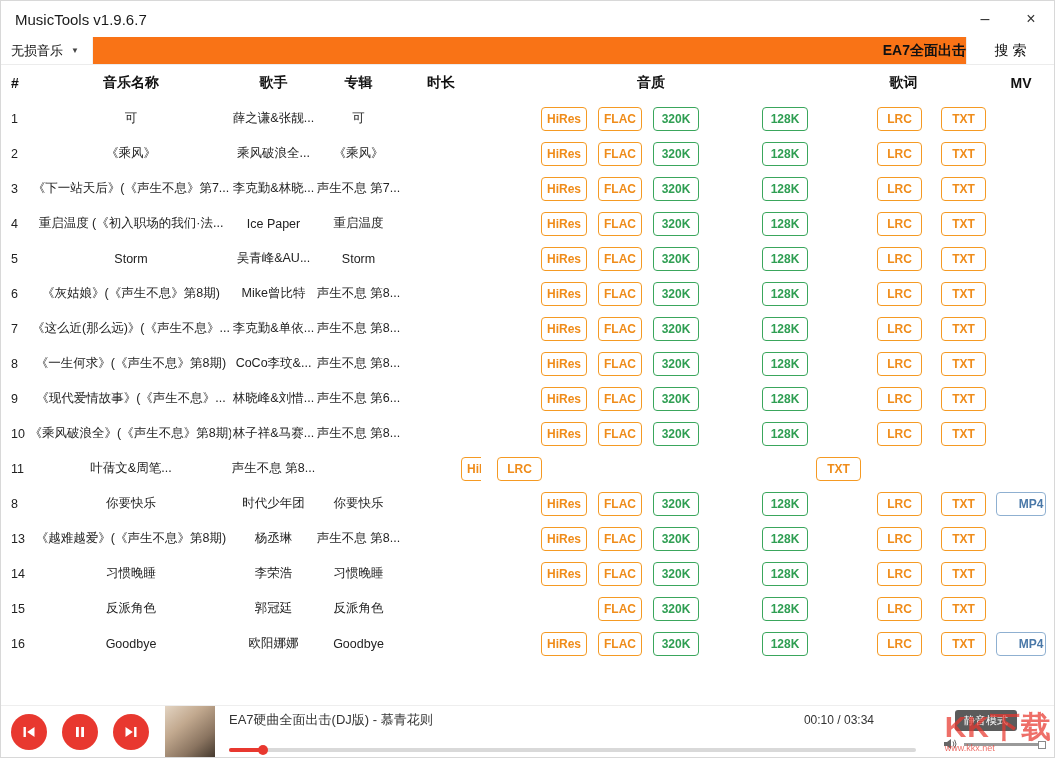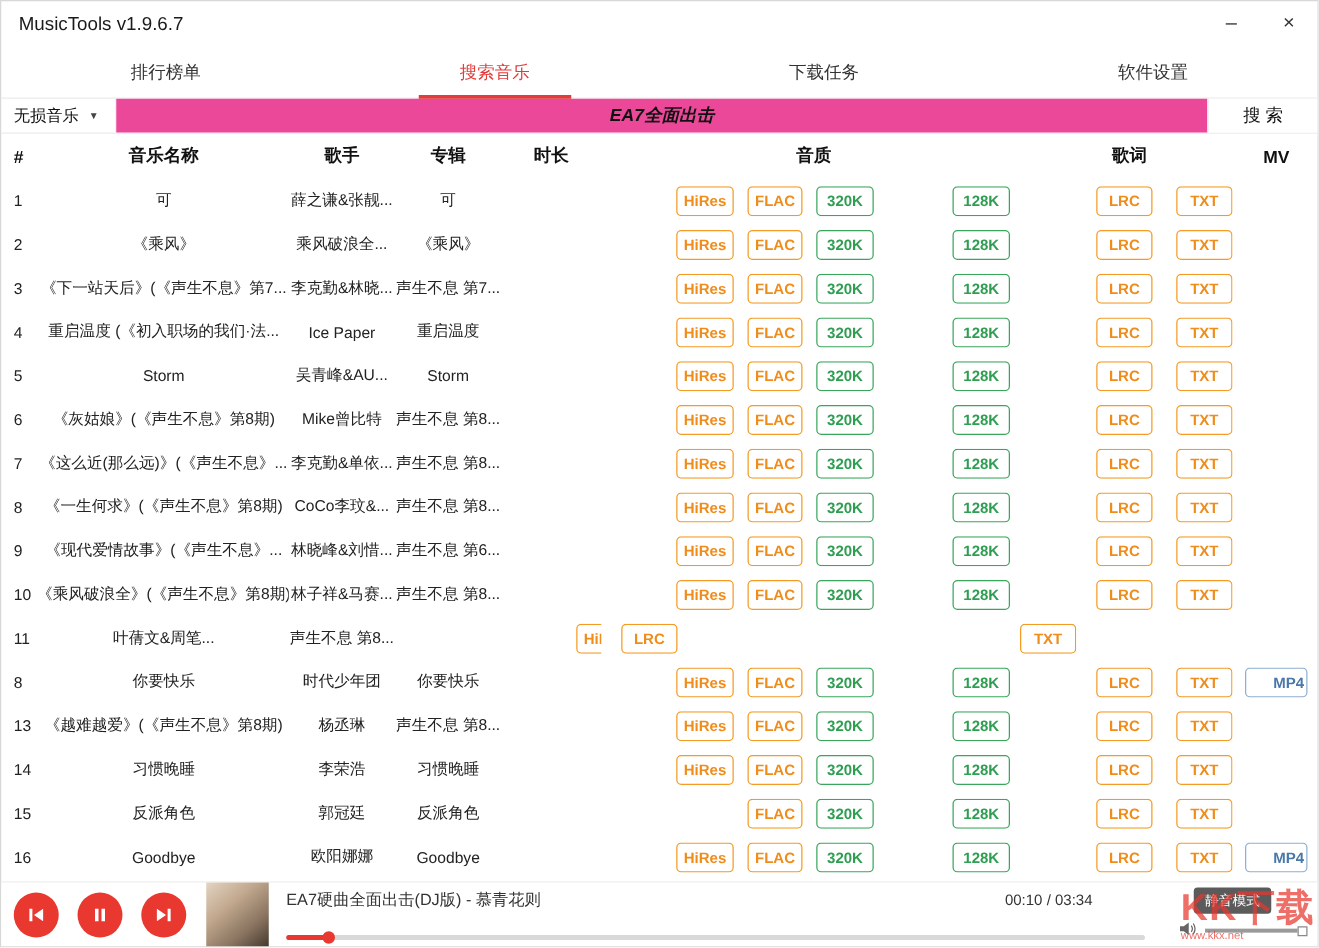--- a/index.html
+++ b/index.html
@@ -16,21 +16,21 @@
   
   .tabbar { height:42px; display:flex; border-bottom:1px solid #ececec; }
   .tab { flex:1; display:flex; align-items:center; justify-content:center; font-size:14px; color:#333; cursor:pointer; position:relative; }
   .tab.active { color:#e23c3c; }
   .tab.active::after { content:""; position:absolute; bottom:-1px; left:50%; transform:translateX(-50%); width:122px; height:3px; background:#e23c3c; }
 
   
   .searchbar { height:28px; display:flex; align-items:stretch; border-bottom:1px solid #ececec; }
   .category { width:92px; display:flex; align-items:center; gap:8px; padding:0 10px; font-size:13px; color:#111; cursor:pointer; border-right:1px solid #f2f2f2; }
   .caret { font-size:8px; color:#444; }
-  .search-input { flex:1; border:none; outline:none; text-align:center; font-size:14px; font-weight:700; color:#111; font-family:inherit; background:#ec4899;font-style:italic; }
+  .search-input { flex:1; border:none; outline:none; text-align:right; font-size:14px; font-weight:700; color:#111; font-family:inherit; background:#f97316; }
   .search-btn { width:88px; border:none; border-left:1px solid #ececec; background:#fff; font-size:14px; color:#111; cursor:pointer; font-family:inherit; }
 
   
   .thead,.tr { display:grid; grid-template-columns:30px 200px 85px 85px 80px 380px 125px 70px; align-items:center; }
   .thead { height:36px; font-size:14px; font-weight:700; color:#111; }
   .tr { height:35px; font-size:12.5px; color:#222; }
   .th,.td { display:flex; align-items:center; justify-content:center; overflow:hidden; white-space:nowrap; }
   .c-num { justify-content:flex-start; padding-left:10px; }
   .c-quality { justify-content:flex-start; padding-left:60px; gap:11px; }
   .th.c-quality { padding:0 40px 0 0; justify-content:center; }
@@ -74,34 +74,20 @@
 <div class="window">
 
   <div class="titlebar">
     <span class="title">MusicTools v1.9.6.7</span>
     <div class="win-controls">
       <button class="win-btn">–</button>
       <button class="win-btn">×</button>
     </div>
   </div>
 
-  <div class="tabbar">
-    <div class="tab">
-        <span>排行榜单</span>
-      </div>
-    <div class="tab active">
-        <span>搜索音乐</span>
-      </div>
-    <div class="tab">
-        <span>下载任务</span>
-      </div>
-    <div class="tab">
-        <span>软件设置</span>
-      </div>
-  </div>
 
   <div class="searchbar">
     <div class="category">
       <span>无损音乐</span>
       <span class="caret">▼</span>
     </div>
     <input class="search-input" value="EA7全面出击" style="">
     <button class="search-btn">搜 索</button>
   </div>
 

